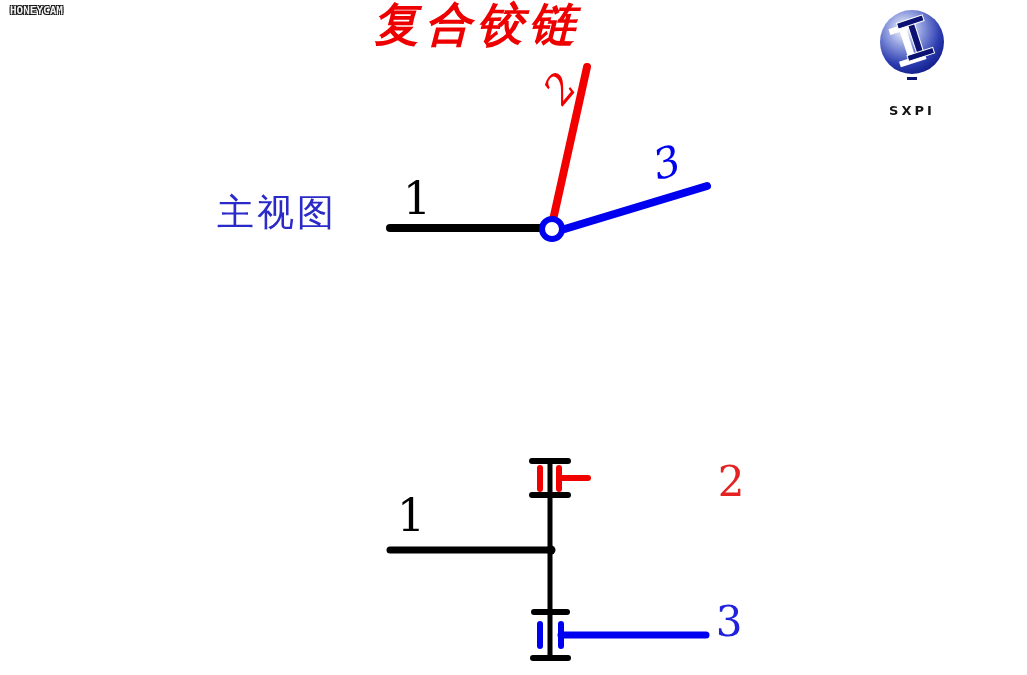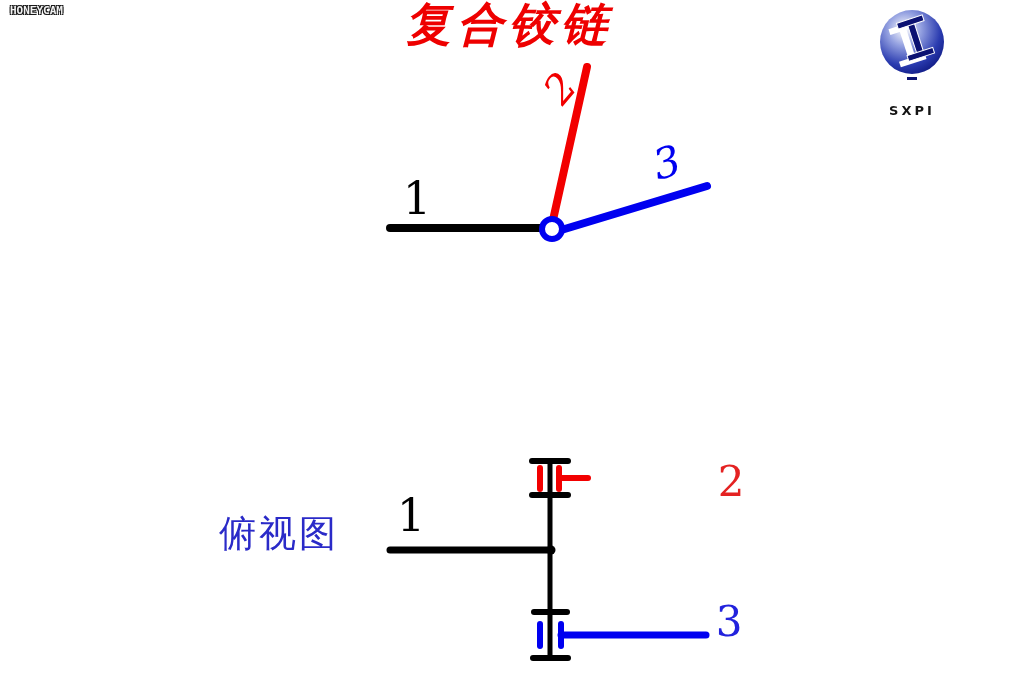--- a/index.html
+++ b/index.html
@@ -9,21 +9,21 @@
   }
   .watermark{
     position:absolute;left:10px;top:4px;
     font-family:"DejaVu Sans Mono",monospace;font-size:11px;font-weight:bold;
     color:#f2f2f2;letter-spacing:0px;
     text-shadow:-1px -1px 0 #1a1a1a,1px -1px 0 #1a1a1a,-1px 1px 0 #1a1a1a,1px 1px 0 #1a1a1a;
   }
   .title{
     position:absolute;left:373px;top:0px;width:230px;
     font-family:"Liberation Serif",serif;font-weight:bold;font-style:italic;
-    font-size:46px;line-height:50px;color:#ee0000;letter-spacing:6px;white-space:nowrap;margin-left:32px;
+    font-size:46px;line-height:50px;color:#ee0000;letter-spacing:6px;white-space:nowrap;
   }
   .view-label{
     position:absolute;font-family:"Liberation Serif",serif;
     font-size:37px;line-height:40px;color:#2a2ac8;letter-spacing:3px;white-space:nowrap;
   }
   .view-label.front{left:217px;top:193px;}
   .view-label.top{left:219px;top:514px;}
   .logo{position:absolute;left:878px;top:8px;width:68px;text-align:center;}
   .logo-caption{
     font-family:"DejaVu Sans",sans-serif;font-weight:bold;font-size:13px;
@@ -65,21 +65,21 @@
           <rect x="-4" y="-17" width="7" height="34"></rect>
           <rect x="-14" y="-20" width="27" height="6"></rect>
           <rect x="-14" y="14" width="27" height="6"></rect>
         </g>
       </g>
       <rect x="29" y="69" width="10" height="3" fill="#0c1272"></rect>
     </svg>
     <div class="logo-caption">SXPI</div>
   </div>
 
-  <div class="view-label top">俯视图</div>
+  <div class="view-label front">主视图</div>
 
   <svg class="diagram" width="1027" height="675" viewBox="0 0 1027 675">
 
     <line x1="553" y1="220" x2="587" y2="67" stroke="#f20000" stroke-width="8" stroke-linecap="round"></line>
 
     <line x1="558" y1="231" x2="707" y2="186" stroke="#0000f0" stroke-width="8" stroke-linecap="round"></line>
 
     <line x1="390" y1="228" x2="543" y2="228" stroke="#000000" stroke-width="8" stroke-linecap="round"></line>
 
     <circle cx="552" cy="229" r="10" fill="#ffffff" stroke="#0000f0" stroke-width="6"></circle>

